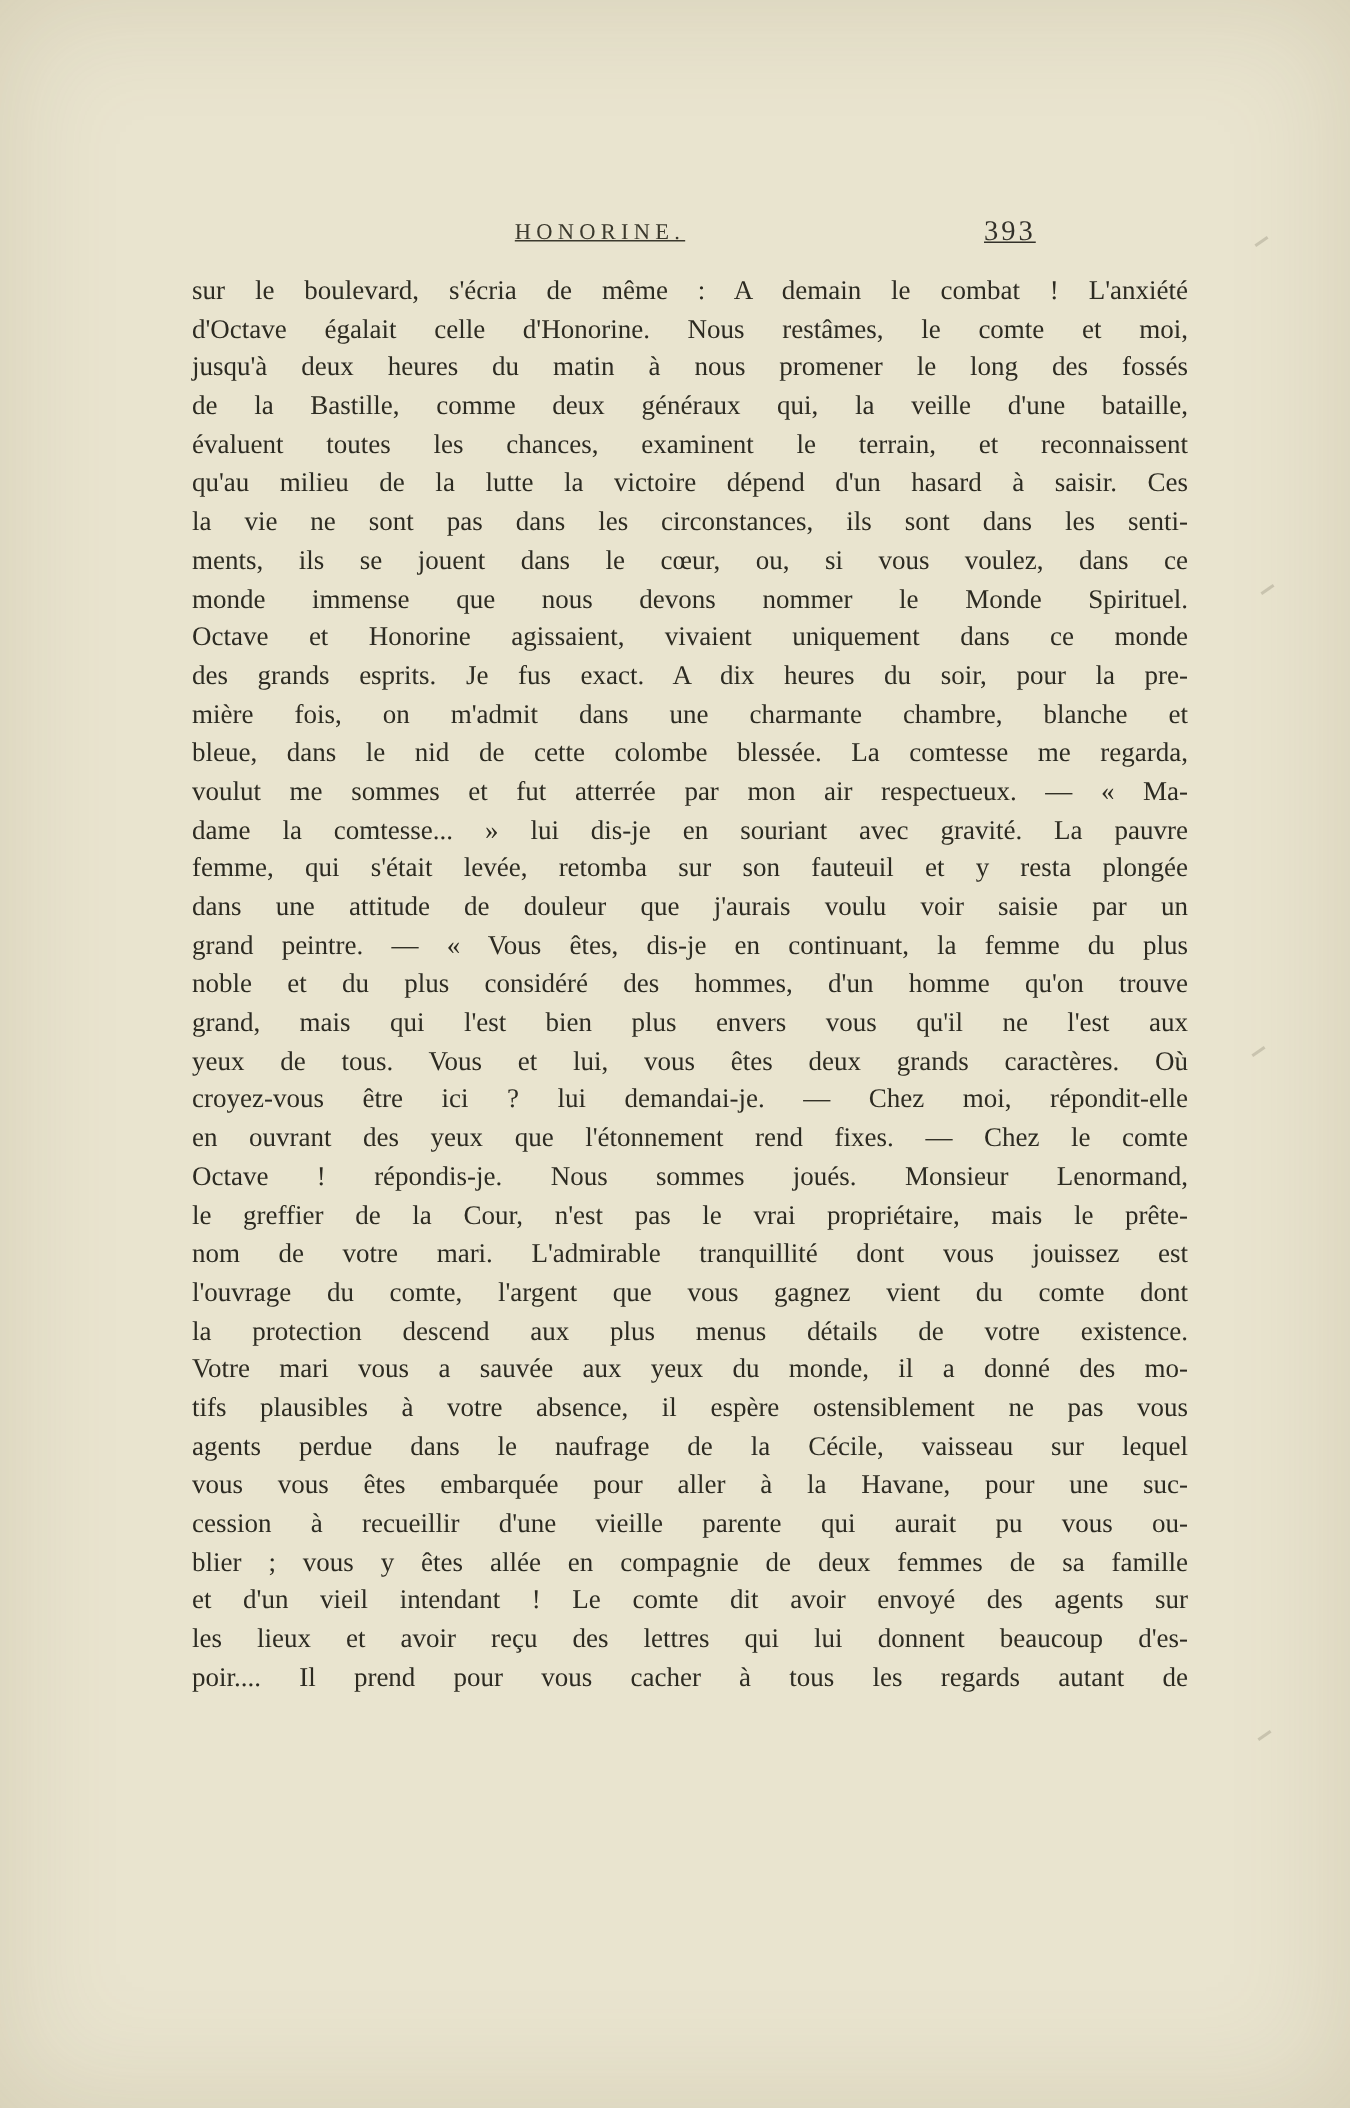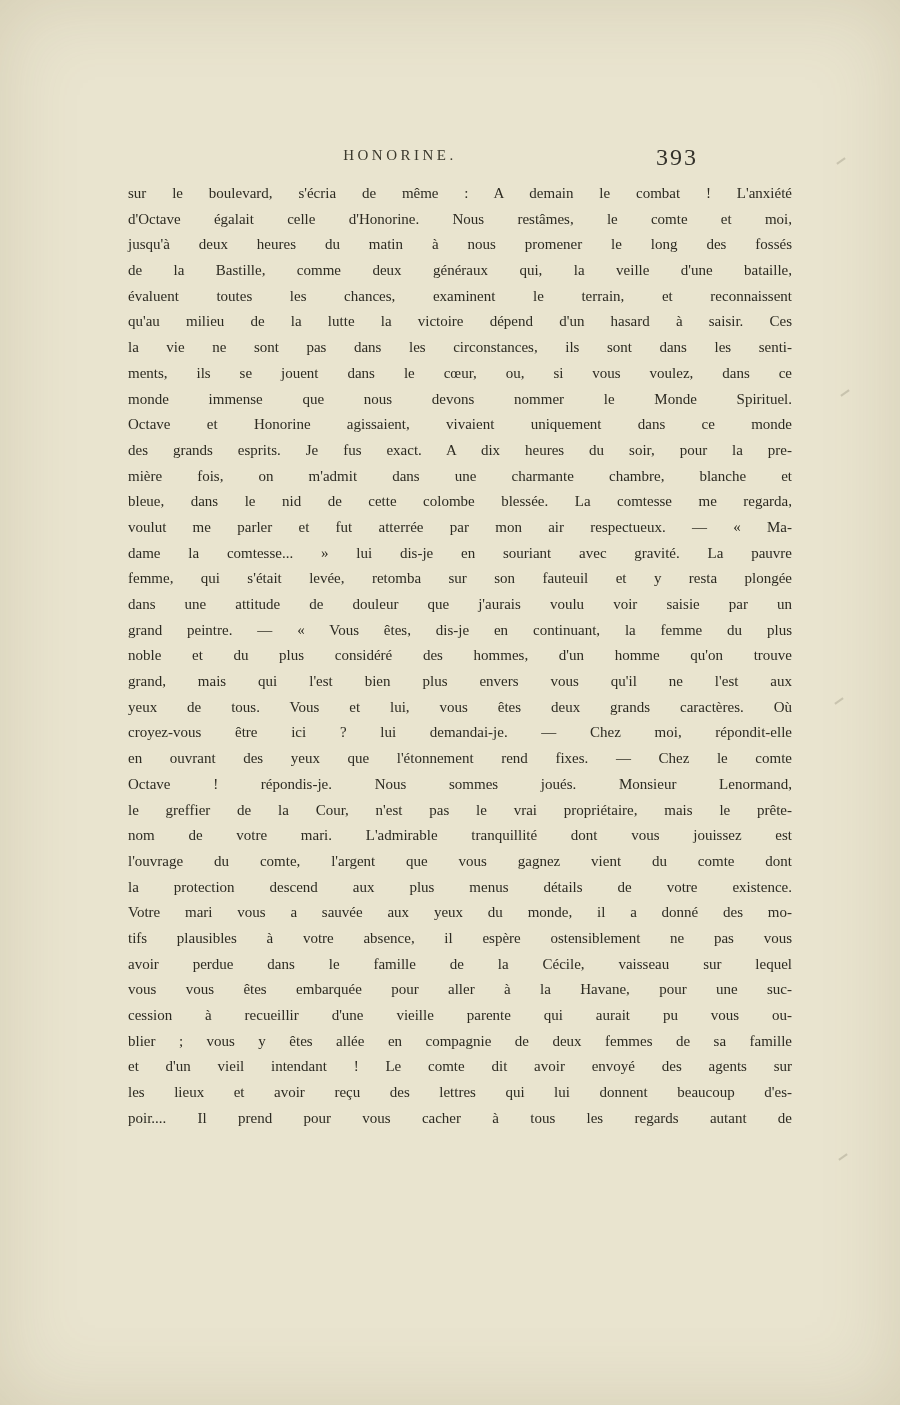--- a/index.html
+++ b/index.html
@@ -22,33 +22,35 @@
     top: 147px; left: 128px;
     width: 664px; height: 26px;
   }
   .running-title {
     position: absolute;
     left: 0; width: 544px;
     text-align: center;
     font-size: 15px;
     letter-spacing: 3.5px;
     color: #3b392d;
+    text-decoration: underline;
   }
   .page-number {
     position: absolute;
     left: 528px; top: -3px;
-    font-size: 24px;
+    font-size: 19px;
     letter-spacing: 2px;
     color: #33312a;
+    text-decoration: underline;
   }
   .text-block {
     position: absolute;
     top: 181px; left: 128px;
     width: 664px;
-    font-size: 15px;
+    font-size: 18px;
     line-height: 25.7px;
     color: #2d2b22;
   }
   .line {
     text-align: justify;
     text-align-last: justify;
     white-space: normal;
     height: 25.7px;
     overflow: visible;
   }
@@ -81,38 +83,38 @@
       <div class="line"><span>de la Bastille, comme deux généraux qui, la veille d'une bataille,</span></div>
       <div class="line"><span>évaluent toutes les chances, examinent le terrain, et reconnaissent</span></div>
       <div class="line"><span>qu'au milieu de la lutte la victoire dépend d'un hasard à saisir. Ces</span></div>
       <div class="line"><span>la vie ne sont pas dans les circonstances, ils sont dans les senti-</span></div>
       <div class="line"><span>ments, ils se jouent dans le cœur, ou, si vous voulez, dans ce</span></div>
       <div class="line"><span>monde immense que nous devons nommer le </span><span class="italic">Monde Spirituel</span><span>.</span></div>
       <div class="line"><span>Octave et Honorine agissaient, vivaient uniquement dans ce monde</span></div>
       <div class="line"><span>des grands esprits. Je fus exact. A dix heures du soir, pour la pre-</span></div>
       <div class="line"><span>mière fois, on m'admit dans une charmante chambre, blanche et</span></div>
       <div class="line"><span>bleue, dans le nid de cette colombe blessée. La comtesse me regarda,</span></div>
-      <div class="line"><span>voulut me parler et fut atterrée par mon air respectueux. — « Ma-</span></div>
+      <div class="line"><span>voulut me sommes et fut atterrée par mon air respectueux. — « Ma-</span></div>
       <div class="line"><span>dame la comtesse... » lui dis-je en souriant avec gravité. La pauvre</span></div>
       <div class="line"><span>femme, qui s'était levée, retomba sur son fauteuil et y resta plongée</span></div>
       <div class="line"><span>dans une attitude de douleur que j'aurais voulu voir saisie par un</span></div>
       <div class="line"><span>grand peintre. — « Vous êtes, dis-je en continuant, la femme du plus</span></div>
       <div class="line"><span>noble et du plus considéré des hommes, d'un homme qu'on trouve</span></div>
       <div class="line"><span>grand, mais qui l'est bien plus envers vous qu'il ne l'est aux</span></div>
       <div class="line"><span>yeux de tous. Vous et lui, vous êtes deux grands caractères. Où</span></div>
       <div class="line"><span>croyez-vous être ici ? lui demandai-je. — Chez moi, répondit-elle</span></div>
       <div class="line"><span>en ouvrant des yeux que l'étonnement rend fixes. — Chez le comte</span></div>
       <div class="line"><span>Octave ! répondis-je. Nous sommes joués. Monsieur Lenormand,</span></div>
       <div class="line"><span>le greffier de la Cour, n'est pas le vrai propriétaire, mais le prête-</span></div>
       <div class="line"><span>nom de votre mari. L'admirable tranquillité dont vous jouissez est</span></div>
       <div class="line"><span>l'ouvrage du comte, l'argent que vous gagnez vient du comte dont</span></div>
       <div class="line"><span>la protection descend aux plus menus détails de votre existence.</span></div>
       <div class="line"><span>Votre mari vous a sauvée aux yeux du monde, il a donné des mo-</span></div>
       <div class="line"><span>tifs plausibles à votre absence, il espère ostensiblement ne pas vous</span></div>
-      <div class="line"><span>avoir perdue dans le famille de la </span><span class="italic">Cécile</span><span>, vaisseau sur lequel</span></div>
+      <div class="line"><span>agents perdue dans le naufrage de la </span><span class="italic">Cécile</span><span>, vaisseau sur lequel</span></div>
       <div class="line"><span>vous vous êtes embarquée pour aller à la Havane, pour une suc-</span></div>
       <div class="line"><span>cession à recueillir d'une vieille parente qui aurait pu vous ou-</span></div>
       <div class="line"><span>blier ; vous y êtes allée en compagnie de deux femmes de sa famille</span></div>
       <div class="line"><span>et d'un vieil intendant ! Le comte dit avoir envoyé des agents sur</span></div>
       <div class="line"><span>les lieux et avoir reçu des lettres qui lui donnent beaucoup d'es-</span></div>
       <div class="line"><span>poir.... Il prend pour vous cacher à tous les regards autant de</span></div>
     </div>
 
   <div class="artifact a1"></div>
   <div class="artifact a2"></div>

